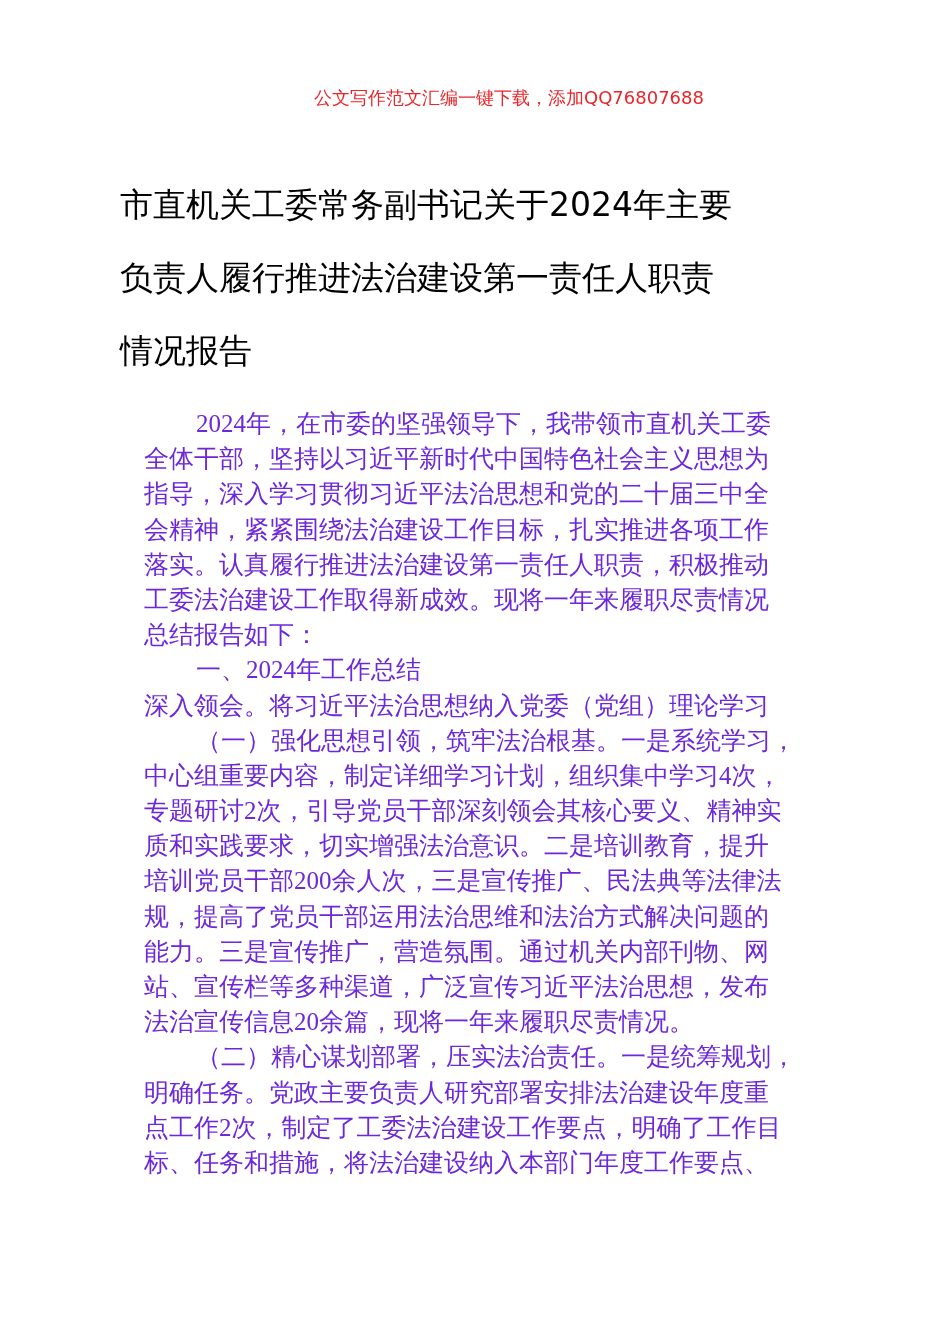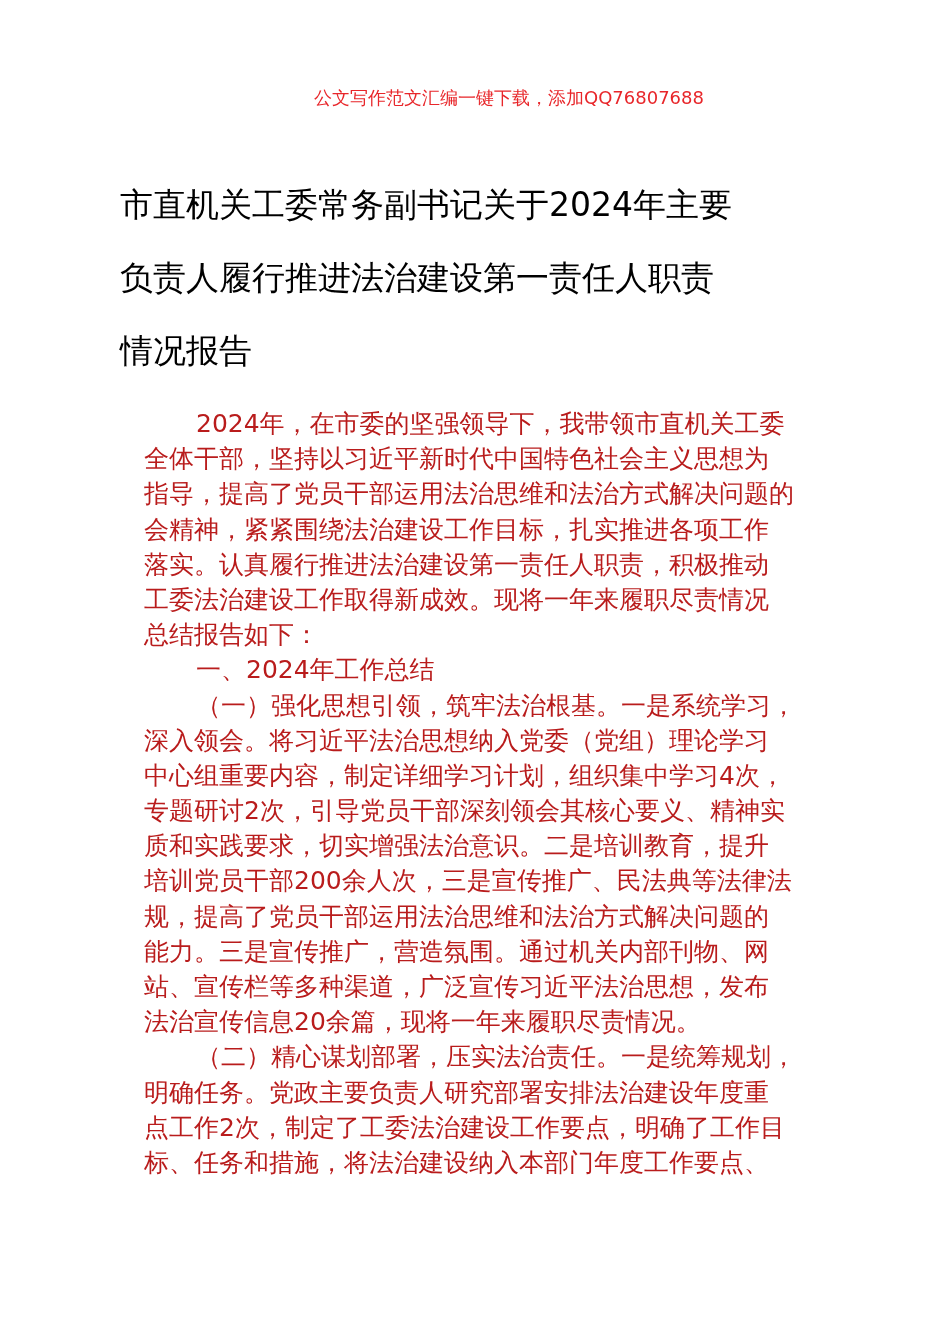--- a/index.html
+++ b/index.html
@@ -3,45 +3,45 @@
   <meta charset="utf-8">
   <style>
     html, body { margin: 0; padding: 0; background: #ffffff; }
     body { width: 950px; height: 1344px; position: relative; overflow: hidden;
            font-family: "DejaVu Sans", "Liberation Sans", sans-serif; color: #000; }
     .watermark { position: absolute; top: 86px; left: 0; width: 950px; text-align: center;
                  font-size: 18px; color: #e8262a; letter-spacing: 0px; margin-left: 34px; }
     .title { position: absolute; top: 168px; left: 120px; width: 710px; text-align: left; }
     .title-line { font-size: 33px; line-height: 73px; height: 73px; white-space: nowrap; color: #000; }
     .body-text { position: absolute; top: 406px; left: 144px; width: 690px; }
-    .line { font-size: 25px; line-height: 35.2px; height: 35.2px; white-space: nowrap; color: #b91c1c; }
+    .line { font-size: 25px; line-height: 35.2px; height: 35.2px; white-space: nowrap; color: #6d28d9; font-family: Liberation Serif, serif; }
     .indent { padding-left: 52px; }
   </style>
 </head>
 <body>
 
 <div class="watermark">公文写作范文汇编一键下载，添加QQ76807688</div>
 
 <div class="title">
   <div class="title-line">市直机关工委常务副书记关于2024年主要</div>
   <div class="title-line">负责人履行推进法治建设第一责任人职责</div>
   <div class="title-line">情况报告</div>
 </div>
 
 <div class="body-text">
   <div class="line indent">2024年，在市委的坚强领导下，我带领市直机关工委</div>
   <div class="line">全体干部，坚持以习近平新时代中国特色社会主义思想为</div>
-  <div class="line">指导，提高了党员干部运用法治思维和法治方式解决问题的</div>
+  <div class="line">指导，深入学习贯彻习近平法治思想和党的二十届三中全</div>
   <div class="line">会精神，紧紧围绕法治建设工作目标，扎实推进各项工作</div>
   <div class="line">落实。认真履行推进法治建设第一责任人职责，积极推动</div>
   <div class="line">工委法治建设工作取得新成效。现将一年来履职尽责情况</div>
   <div class="line">总结报告如下：</div>
   <div class="line indent">一、2024年工作总结</div>
+  <div class="line">深入领会。将习近平法治思想纳入党委（党组）理论学习</div>
   <div class="line indent">（一）强化思想引领，筑牢法治根基。一是系统学习，</div>
-  <div class="line">深入领会。将习近平法治思想纳入党委（党组）理论学习</div>
   <div class="line">中心组重要内容，制定详细学习计划，组织集中学习4次，</div>
   <div class="line">专题研讨2次，引导党员干部深刻领会其核心要义、精神实</div>
   <div class="line">质和实践要求，切实增强法治意识。二是培训教育，提升</div>
   <div class="line">培训党员干部200余人次，三是宣传推广、民法典等法律法</div>
   <div class="line">规，提高了党员干部运用法治思维和法治方式解决问题的</div>
   <div class="line">能力。三是宣传推广，营造氛围。通过机关内部刊物、网</div>
   <div class="line">站、宣传栏等多种渠道，广泛宣传习近平法治思想，发布</div>
   <div class="line">法治宣传信息20余篇，现将一年来履职尽责情况。</div>
   <div class="line indent">（二）精心谋划部署，压实法治责任。一是统筹规划，</div>
   <div class="line">明确任务。党政主要负责人研究部署安排法治建设年度重</div>

